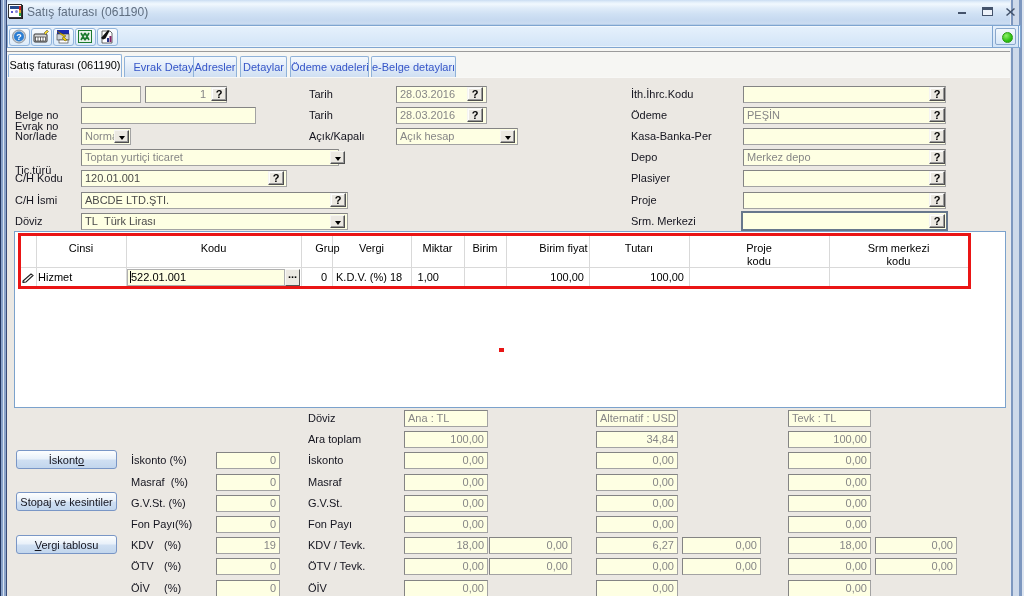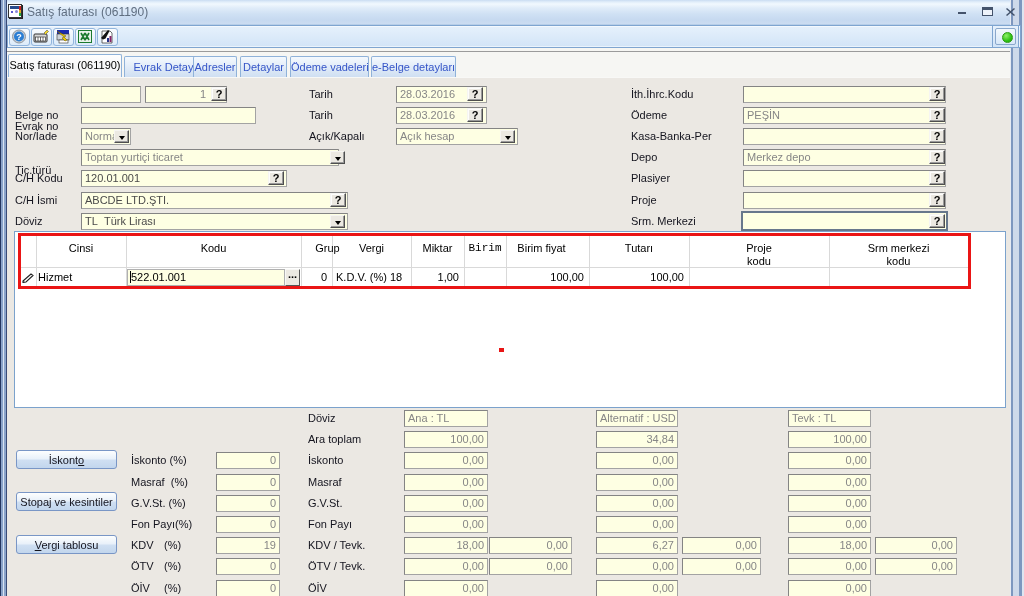--- a/index.html
+++ b/index.html
@@ -184,36 +184,36 @@
 <div class="gline" style="left:589px;top:236px;width:1px;height:50px;"></div>
 <div class="gline" style="left:689px;top:236px;width:1px;height:50px;"></div>
 <div class="gline" style="left:829px;top:236px;width:1px;height:50px;"></div>
 <div class="gline" style="left:21px;top:267px;width:947px;height:1px;"></div>
 
 <div class="th" style="left:36px;width:90px;">Cinsi</div>
 <div class="th" style="left:126px;width:175px;">Kodu</div>
 <div class="th" style="left:312px;width:31px;">Grup</div>
 <div class="th" style="left:332px;width:79px;">Vergi</div>
 <div class="th" style="left:411px;width:53px;">Miktar</div>
-<div class="th" style="left:464px;width:42px;font-family:Liberation Mono, monospace;">Birim</div>
-<div class="th" style="left:500px;width:83px;">Birim fiyat</div>
+<div class="th" style="left:464px;width:42px;">Birim</div>
+<div class="th" style="left:522px;width:83px;">Birim fiyat</div>
 <div class="th" style="left:589px;width:100px;">Tutarı</div>
 <div class="th2" style="left:689px;width:140px;">Proje<br>kodu</div>
 <div class="th2" style="left:829px;width:139px;">Srm merkezi<br>kodu</div>
 
 <svg class="abs" style="left:22px;top:272px;" width="12" height="11" viewBox="0 0 12 11">
     <path d="M1 9 L9 2 l2 1.5 L4 10 l-3 0.5z M0.5 10.5 l2.5 -0.5" fill="none" stroke="#222" stroke-width="1.1"></path>
   </svg>
 <div class="td" style="left:38px;">Hizmet</div>
 <div class="abs" style="left:130px;top:271px;width:1px;height:12px;background:#000;z-index:5;"></div>
 <div class="abs" style="left:127px;top:269px;width:158px;height:17px;background:#feffe3;border:1px solid #b0b0b0;color:#000;line-height:15px;padding-left:3px;">522.01.001</div>
 <div class="abs" style="left:285px;top:269px;width:15px;height:17px;background:#ece9e2;border:1px solid;border-color:#f8f8f6 #555 #555 #f8f8f6;text-align:center;line-height:8px;font-weight:bold;">...</div>
 <div class="td num" style="left:301px;width:26px;">0</div>
 <div class="td" style="left:336px;">K.D.V. (%) 18</div>
-<div class="td num" style="left:411px;width:48px;padding-left:8px;">1,00</div>
+<div class="td num" style="left:391px;width:48px;padding-left:8px;">1,00</div>
 <div class="td num" style="left:506px;width:78px;">100,00</div>
 <div class="td num" style="left:589px;width:95px;">100,00</div>
 
 <div class="abs" style="left:499px;top:348px;width:5px;height:4px;background:#e81515;"></div>
 
 <div class="btn3" style="top:450px;">İskont<u>o</u></div>
 <div class="btn3" style="top:492px;">Stopa<u>j</u> ve kesintiler</div>
 <div class="btn3" style="top:535px;"><u>V</u>ergi tablosu</div>
 
 <div class="lbl" style="left:131px;top:454px;">İskonto (%)</div>

